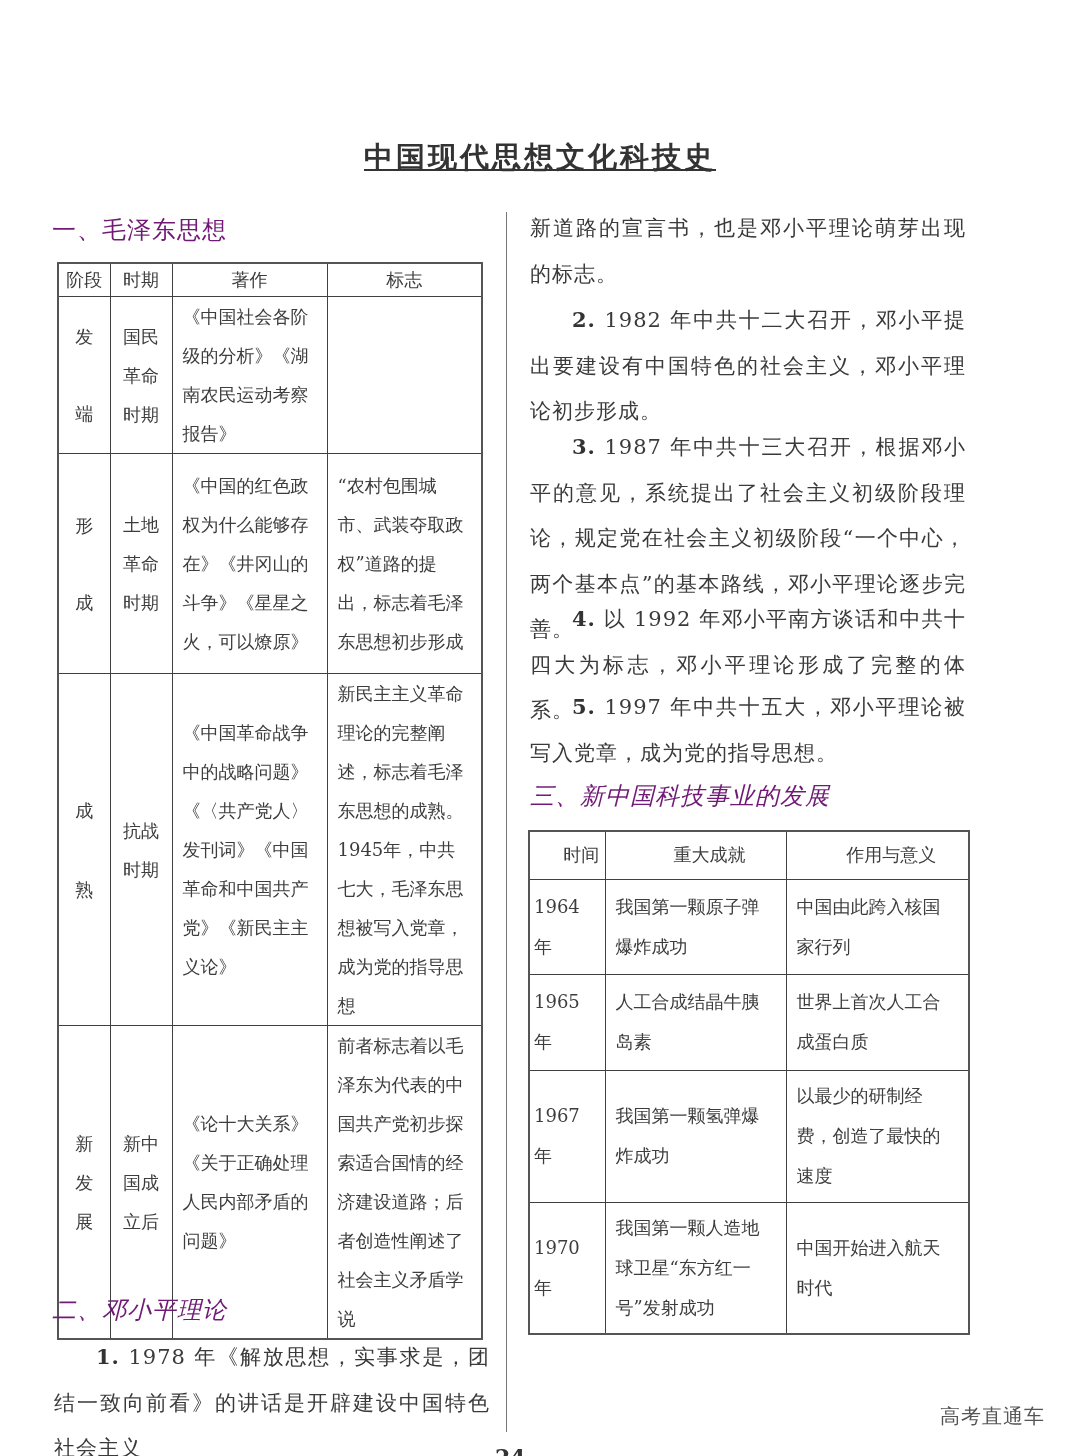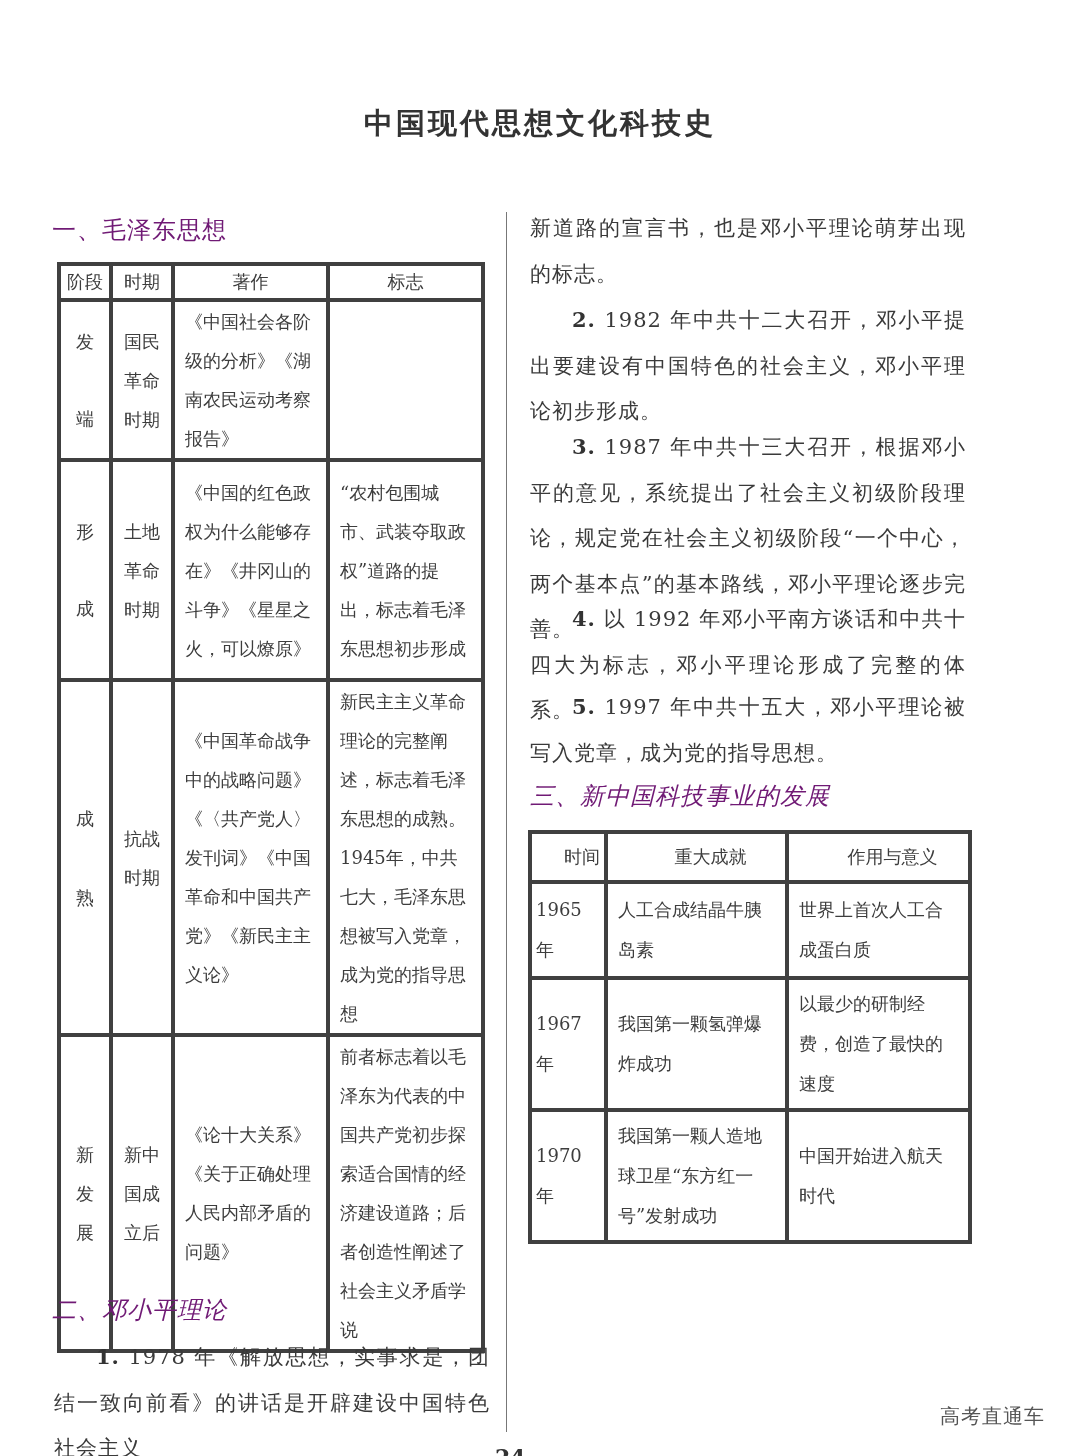--- a/index.html
+++ b/index.html
@@ -11,28 +11,29 @@
       width: 1080px;
       height: 1456px;
       position: relative;
       overflow: hidden;
       font-family: "DejaVu Serif", "Liberation Serif", serif;
       color: #3a3a3a;
     }
     .page-title {
       position: absolute;
       left: 0;
-      top: 104px;
+      top: 138px;
       width: 1080px;
       text-align: center;
       font-family: "DejaVu Sans", "Liberation Sans", sans-serif;
       font-weight: bold;
       font-size: 29px;
       letter-spacing: 3px;
       color: #333;
+      text-decoration: underline;
     }
     .section-heading {
       position: absolute;
       font-family: "DejaVu Sans", "Liberation Sans", sans-serif;
       font-size: 24px;
       font-weight: normal;
       color: #701a75;
       letter-spacing: 1px;
       white-space: nowrap;
     }
@@ -44,21 +45,21 @@
       height: 1220px;
       background: #777;
     }
     table.grid {
       position: absolute;
       border-collapse: collapse;
       border: 2px solid #555;
       table-layout: fixed;
     }
     table.grid td, table.grid th {
-      border: 4px solid #404040;
+      border: 1px solid #404040;
       font-weight: normal;
       font-size: 18px;
       line-height: 39px;
       color: #3d3d3d;
       padding: 0 10px;
       vertical-align: middle;
     }
     table.grid th {
       text-align: center;
       line-height: 28px;
@@ -256,20 +257,25 @@
       <col class="c3">
     </colgroup>
   <thead>
     <tr style="height:48px;">
       <th>时间</th>
       <th>重大成就</th>
       <th>作用与意义</th>
     </tr>
   </thead>
   <tbody>
+    <tr style="height:95px;">
+      <td class="center">1964 年</td>
+      <td>我国第一颗原子弹爆炸成功</td>
+      <td>中国由此跨入核国家行列</td>
+    </tr>
     <tr style="height:96px;">
       <td class="center">1965 年</td>
       <td>人工合成结晶牛胰岛素</td>
       <td>世界上首次人工合成蛋白质</td>
     </tr>
     <tr style="height:132px;">
       <td class="center">1967 年</td>
       <td>我国第一颗氢弹爆炸成功</td>
       <td>以最少的研制经费，创造了最快的速度</td>
     </tr>

